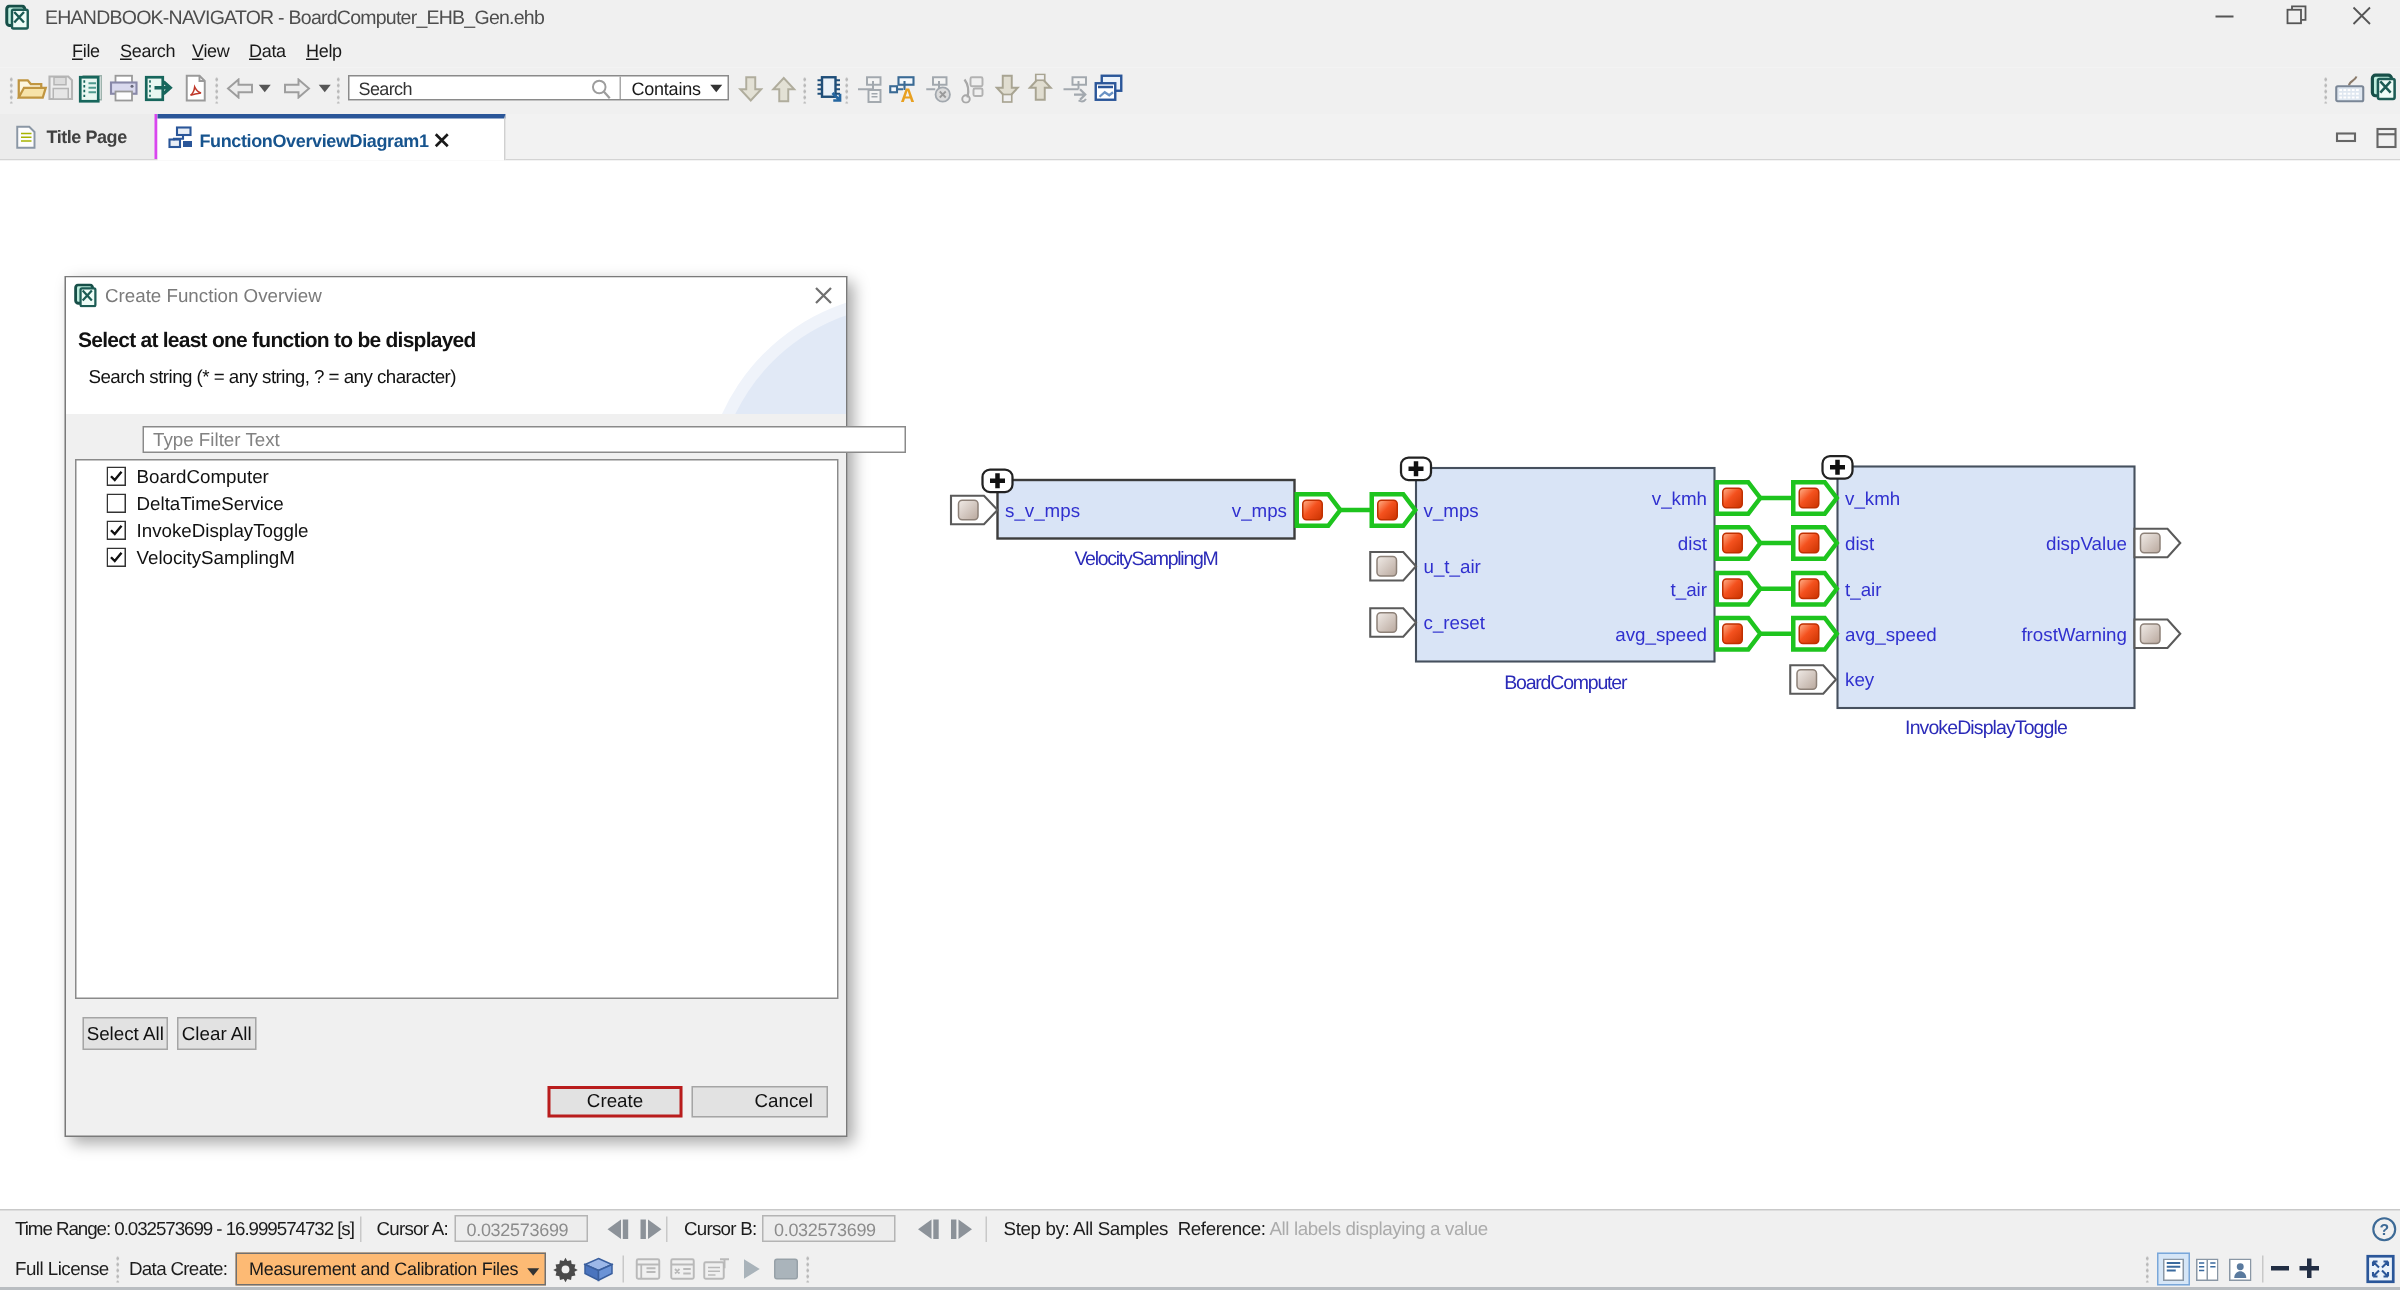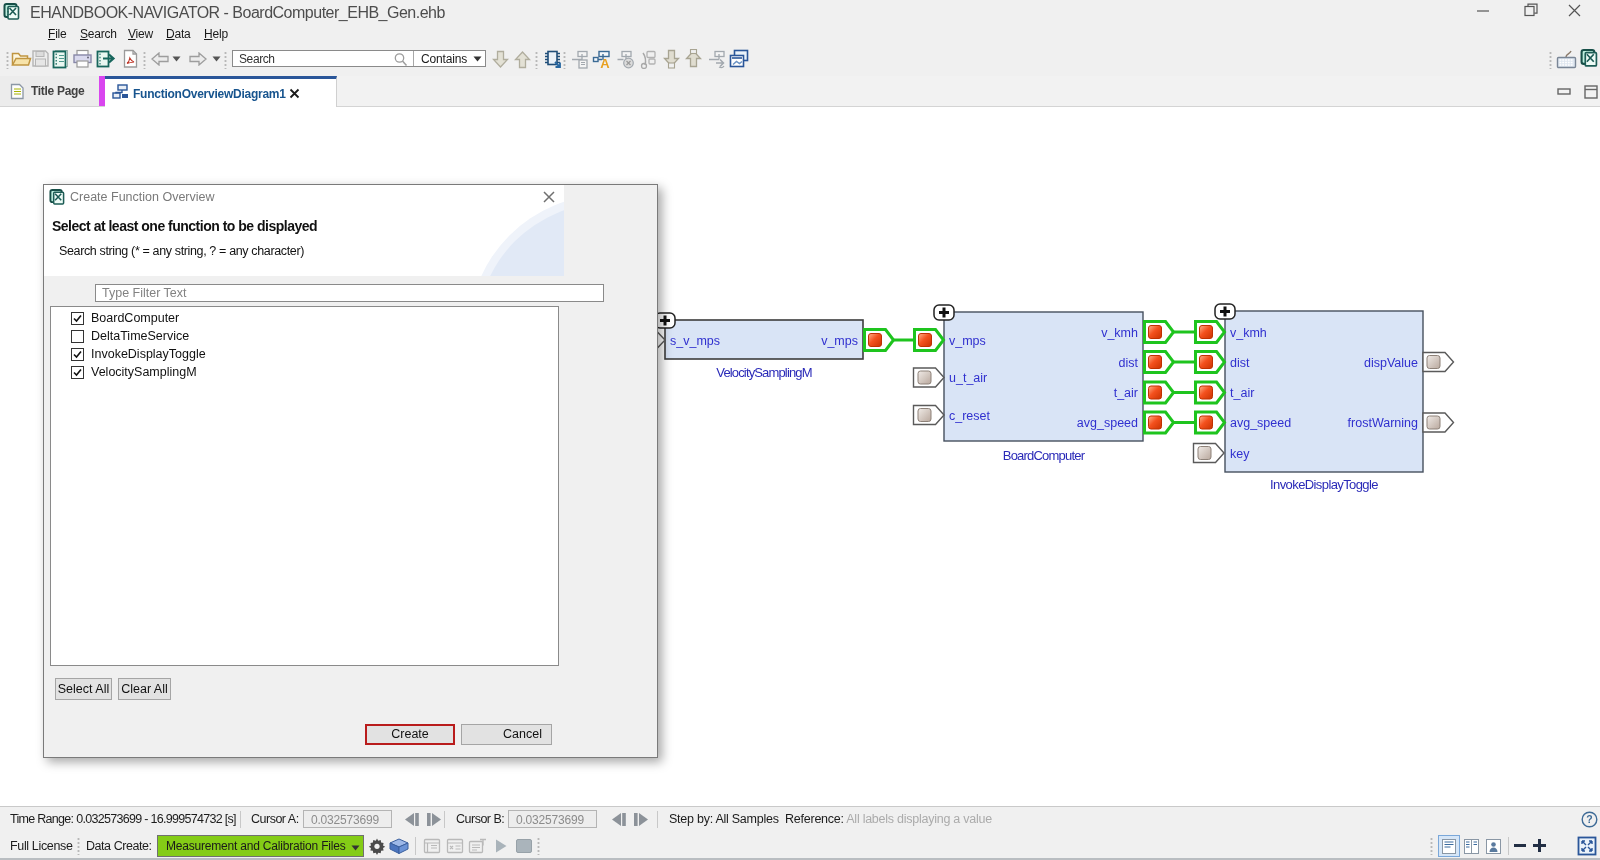--- a/index.html
+++ b/index.html
@@ -6,21 +6,21 @@
 body{width:1600px;height:860px;overflow:hidden;font-family:"Liberation Sans",sans-serif;background:#fff;position:relative;}
 .abs{position:absolute;}
 
 #titlebar{left:0;top:0;width:1600px;height:22px;background:#f0f0f0;}
 #menubar{left:0;top:22px;width:1600px;height:23px;background:#f0f0f0;}
 #toolbar{left:0;top:45px;width:1600px;height:31px;background:#f0f0f0;}
 #tabstrip{left:0;top:76px;width:1600px;height:31px;background:#f2f2f2;border-bottom:1px solid #d4d4d4;box-sizing:border-box;}
 #content{left:0;top:107px;width:1600px;height:699px;background:#ffffff;}
 #statusbar{left:0;top:806px;width:1600px;height:26px;background:#f0f0f0;border-top:1px solid #c9c9c9;box-sizing:border-box;}
 #bottombar{left:0;top:832px;width:1600px;height:28px;background:#f0f0f0;}
-.ttl{font-size:16px;color:#4d4d4d;top:4px;left:30px;letter-spacing:-0.5px;}
+.ttl{font-size:13px;color:#4d4d4d;top:4px;left:30px;letter-spacing:-0.5px;}
 .menu-item{font-size:12px;color:#1a1a1a;top:5px;letter-spacing:-0.2px;margin-left:40px;}
 .menu-item span{text-decoration:underline;}
 .grip{width:3px;top:6px;height:18px;background-image:radial-gradient(circle,#b8b8b8 1px,transparent 1.2px);background-size:3px 4px;background-repeat:repeat-y;}
 .sep-v{width:1px;background:#c8c8c8;}
 .stext{font-size:12.5px;color:#1c1c1c;}
 .sbox{box-sizing:border-box;height:18px;background:#ededed;border:1px solid #b4b4b4;font-size:12px;color:#8c8c8c;padding:2px 0 0 7px;letter-spacing:-0.2px;}
 </style>
 </head>
 <body>
 
@@ -191,21 +191,21 @@
       </svg>
     <div class="abs" style="left:180px;top:0;width:1px;height:15px;background:#a8a8a8"></div>
     <div class="abs" style="left:188px;top:1px;font-size:12px;color:#1a1a1a;letter-spacing:-0.15px;">Contains</div>
     <svg class="abs" style="left:240px;top:5px" width="9" height="7" viewBox="0 0 9 7">
         <path d="M0.5 0.5 L4.5 5.5 L8.5 0.5 Z" fill="#333"></path>
       </svg>
   </div>
 </div>
 
 <div class="abs" id="tabstrip">
-  <div class="abs" style="left:0;top:0;width:105px;height:30px;background:#ececec;border-right:6px solid #d946ef;box-sizing:border-box;">
+  <div class="abs" style="left:0;top:0;width:105px;height:30px;background:#ececec;border-right:2px solid #d946ef;box-sizing:border-box;">
     <svg class="abs" style="left:10px;top:7px" width="15" height="17" viewBox="0 0 15 17">
       <path d="M1.5 1.5 h8 l3.5 3.5 v10.5 h-11.5 Z" fill="#fdfdfd" stroke="#8b97a5" stroke-width="1.3"></path>
       <path d="M4 6 h7 M4 8.5 h7 M4 11 h7" stroke="#a8b400" stroke-width="1"></path>
     </svg>
     <div class="abs" style="left:31px;top:8px;font-size:12px;font-weight:bold;color:#414141;letter-spacing:-0.3px;">Title Page</div>
   </div>
   <div class="abs" style="left:105px;top:0;width:232px;height:31px;background:#ffffff;border-top:3px solid #2a5699;border-right:1px solid #d0d0d0;box-sizing:border-box;">
     <svg class="abs" style="left:7px;top:5px" width="18" height="17" viewBox="0 0 18 17">
       <rect x="6" y="1" width="9" height="5" fill="#e8eef6" stroke="#2a5699" stroke-width="1.4"></rect>
       <rect x="1" y="9" width="7" height="5" fill="#e8eef6" stroke="#2a5699" stroke-width="1.4"></rect>
@@ -317,21 +317,21 @@
       <rect x="55" y="13" width="20" height="15" rx="5" fill="#fff" stroke="#222" stroke-width="1.5"></rect>
       <path d="M60 20.5 h10 M65 15.5 v10" stroke="#111" stroke-width="3"></path>
       <rect x="334" y="5" width="20" height="15" rx="5" fill="#fff" stroke="#222" stroke-width="1.5"></rect>
       <path d="M339 12.5 h10 M344 7.5 v10" stroke="#111" stroke-width="3"></path>
       <rect x="615" y="4" width="20" height="15" rx="5" fill="#fff" stroke="#222" stroke-width="1.5"></rect>
       <path d="M620 11.5 h10 M625 6.5 v10" stroke="#111" stroke-width="3"></path>
     </g>
   </svg>
 </div>
 
-<div class="abs" id="dialog" style="left:43px;top:184px;width:615px;height:574px;background:#f0f0f0;border:1px solid #7a7a7a;box-sizing:border-box;box-shadow:4px 4px 10px rgba(0,0,0,0.35);z-index:10;">
+<div class="abs" id="dialog" style="left:43px;top:184px;width:522px;height:574px;background:#f0f0f0;border:1px solid #7a7a7a;box-sizing:border-box;box-shadow:4px 4px 10px rgba(0,0,0,0.35);z-index:10;">
   <div class="abs" style="left:0;top:0;width:520px;height:91px;background:#fff;overflow:hidden;">
     <svg class="abs" style="right:0;top:0" width="180" height="91" viewBox="0 0 180 91">
       <circle cx="223" cy="148" r="138" fill="#eff3fa"></circle>
       <circle cx="223" cy="148" r="130" fill="#e1e9f6"></circle>
     </svg>
     <svg class="abs" style="left:5px;top:4px" width="16" height="16" viewBox="0 0 17 17">
       <rect x="1.5" y="1" width="12" height="13" rx="2" fill="#bdeede" stroke="#174f48" stroke-width="2"></rect>
       <rect x="5" y="3.5" width="10.5" height="12.5" rx="1" fill="#eefcf7" stroke="#1d5c55" stroke-width="1.6"></rect>
       <path d="M6.5 5 L13 12 M13 5 L6.5 12" stroke="#1d5c55" stroke-width="1.6"></path>
     </svg>
@@ -397,21 +397,21 @@
   <svg class="abs" style="left:1581px;top:4px" width="17" height="17" viewBox="0 0 17 17">
     <circle cx="8.5" cy="8.5" r="7.3" fill="none" stroke="#3d6a96" stroke-width="1.4"></circle>
     <text x="8.5" y="12.2" font-size="10.5" font-weight="bold" fill="#3d6a96" text-anchor="middle" font-family="Liberation Sans">?</text>
   </svg>
 </div>
 
 <div class="abs" id="bottombar">
   <div class="abs stext" style="left:10px;top:7px;letter-spacing:-0.35px;">Full License</div>
   <div class="abs grip" style="left:77px;top:5px;"></div>
   <div class="abs stext" style="left:86px;top:7px;letter-spacing:-0.45px;">Data Create:</div>
-  <div class="abs" style="left:157px;top:3px;width:207px;height:22px;box-sizing:border-box;border:1px solid #707070;background:#84cc16;">
+  <div class="abs" style="left:157px;top:3px;width:207px;height:22px;box-sizing:border-box;border:1px solid #707070;background:#fdba74;">
     <div class="abs" style="left:8px;top:3px;font-size:12px;color:#1a1a1a;letter-spacing:-0.2px;">Measurement and Calibration Files</div>
     <svg class="abs" style="left:193px;top:9px" width="9" height="7" viewBox="0 0 9 7">
         <path d="M0.5 0.5 L4.5 5.5 L8.5 0.5 Z" fill="#333"></path>
       </svg>
   </div>
 
   <svg class="abs" style="left:368px;top:5px" width="18" height="18" viewBox="0 0 18 18">
     <path d="M9 1.5 l1.2 2.2 2.5-.6 .4 2.5 2.5 .4 -.6 2.5 2.2 1.2 -2.2 1.2 .6 2.5 -2.5 .4 -.4 2.5 -2.5 -.6 -1.2 2.2 -1.2 -2.2 -2.5 .6 -.4 -2.5 -2.5 -.4 .6 -2.5 -2.2 -1.2 2.2 -1.2 -.6 -2.5 2.5 -.4 .4 -2.5 2.5 .6 Z" fill="#4a4a4a"></path>
     <circle cx="9" cy="9.3" r="2.6" fill="#f0f0f0"></circle>
   </svg>

